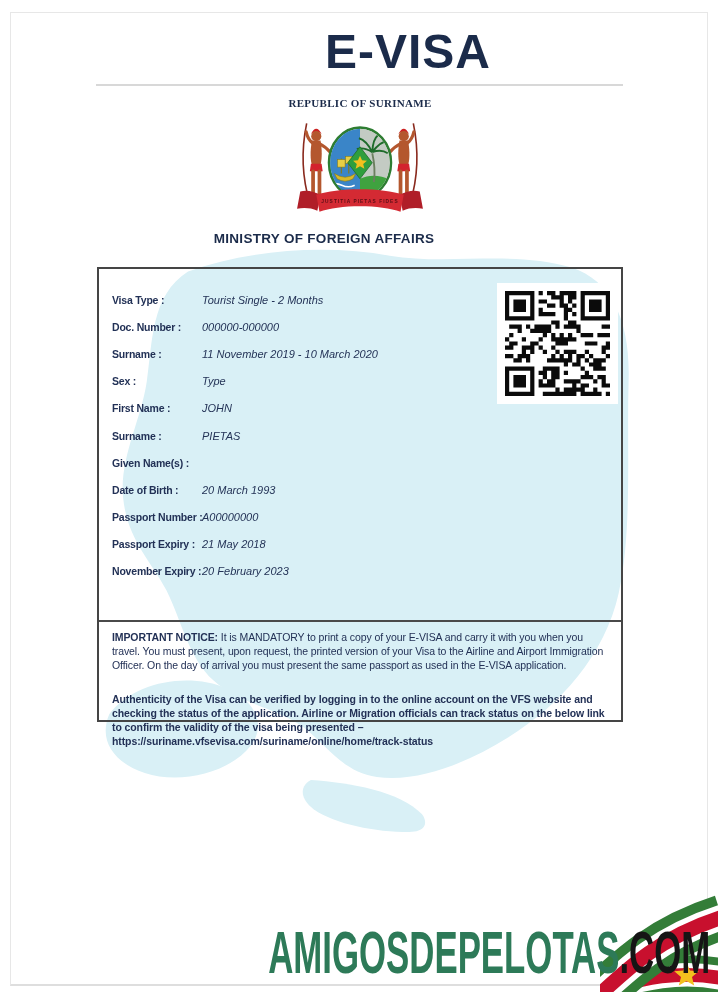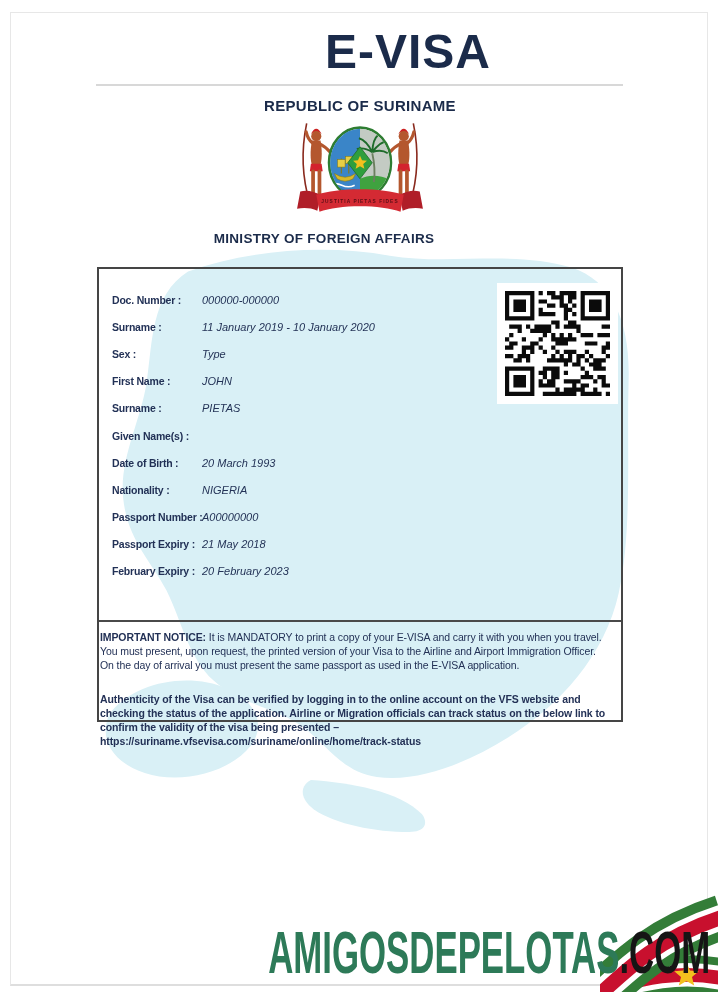--- a/index.html
+++ b/index.html
@@ -21,22 +21,22 @@
     position:absolute; top:24px; left:0; width:720px;
     text-align:center; font-size:48px; font-weight:700;
     letter-spacing:1px; color:#1b2b4a; z-index:3;margin-left:48px;
   }
   .title-rule {
     position:absolute; top:84px; left:96px; width:527px; height:2px;
     background:#d8d8d8; z-index:3;
   }
   .country {
     position:absolute; top:97px; left:0; width:720px;
-    text-align:center; font-size:15px; font-weight:700;
-    letter-spacing:.3px; color:#1b2b4a; z-index:3;
+    text-align:center; font-size:11px; font-weight:700;
+    letter-spacing:.3px; color:#1b2b4a; z-index:3;font-family:Liberation Serif, serif;
   }
   .ministry {
     position:absolute; top:231px; left:0; width:648px;
     text-align:center; font-size:13.5px; font-weight:700;
     letter-spacing:.3px; color:#1b2b4a; z-index:3;
   }
   .emblem {
     position:absolute; top:113px; left:296px; width:128px; height:106px; z-index:3;
   }
   
@@ -53,21 +53,21 @@
     letter-spacing:-0.2px; color:#223156; flex:none;
   }
   .fvalue { font-size:11px; font-style:italic; color:#243357; }
   .qr-wrap {
     position:absolute; top:14px; right:3px; width:121px; height:121px;
     background:#ffffff; padding:8px;
   }
   .qr-wrap svg { width:105px; height:105px; display:block; }
   .notice {
     position:absolute; left:0; right:0; top:351px; bottom:0;
-    border-top:2px solid #4a4a4a; padding:8px 12px 8px 1px;
+    border-top:2px solid #4a4a4a; padding:8px 12px 8px 13px;
     font-size:10.5px; line-height:14px; letter-spacing:-0.1px; color:#233156;
   }
   .notice .p2 { margin-top:20px; font-weight:700; }
   .notice b { font-weight:700; }
   .track-url { font-weight:700; color:#233156; text-decoration:none; }
   
   .flag-gfx { position:absolute; left:600px; top:880px; width:118px; height:112px; z-index:4; }
   .site-wm {
     position:absolute; top:918px; right:10px; z-index:5;
     font-size:60px; font-weight:700; letter-spacing:0;
@@ -154,26 +154,30 @@
 <div class="ministry">MINISTRY OF FOREIGN AFFAIRS</div>
 
 <div class="visa-box">
   <div class="qr-wrap">
     <svg viewBox="0 0 100 100" aria-hidden="true">
         <path id="qr-path" fill="#0b0b0b" d="M0,0h4v4h-4zM4,0h4v4h-4zM8,0h4v4h-4zM12,0h4v4h-4zM16,0h4v4h-4zM20,0h4v4h-4zM24,0h4v4h-4zM32,0h4v4h-4zM40,0h4v4h-4zM44,0h4v4h-4zM52,0h4v4h-4zM56,0h4v4h-4zM60,0h4v4h-4zM64,0h4v4h-4zM72,0h4v4h-4zM76,0h4v4h-4zM80,0h4v4h-4zM84,0h4v4h-4zM88,0h4v4h-4zM92,0h4v4h-4zM96,0h4v4h-4zM0,4h4v4h-4zM24,4h4v4h-4zM44,4h4v4h-4zM48,4h4v4h-4zM52,4h4v4h-4zM60,4h4v4h-4zM64,4h4v4h-4zM72,4h4v4h-4zM96,4h4v4h-4zM0,8h4v4h-4zM8,8h4v4h-4zM12,8h4v4h-4zM16,8h4v4h-4zM24,8h4v4h-4zM32,8h4v4h-4zM36,8h4v4h-4zM52,8h4v4h-4zM60,8h4v4h-4zM72,8h4v4h-4zM80,8h4v4h-4zM84,8h4v4h-4zM88,8h4v4h-4zM96,8h4v4h-4zM0,12h4v4h-4zM8,12h4v4h-4zM12,12h4v4h-4zM16,12h4v4h-4zM24,12h4v4h-4zM40,12h4v4h-4zM44,12h4v4h-4zM52,12h4v4h-4zM56,12h4v4h-4zM64,12h4v4h-4zM72,12h4v4h-4zM80,12h4v4h-4zM84,12h4v4h-4zM88,12h4v4h-4zM96,12h4v4h-4zM0,16h4v4h-4zM8,16h4v4h-4zM12,16h4v4h-4zM16,16h4v4h-4zM24,16h4v4h-4zM32,16h4v4h-4zM56,16h4v4h-4zM60,16h4v4h-4zM72,16h4v4h-4zM80,16h4v4h-4zM84,16h4v4h-4zM88,16h4v4h-4zM96,16h4v4h-4zM0,20h4v4h-4zM24,20h4v4h-4zM32,20h4v4h-4zM36,20h4v4h-4zM40,20h4v4h-4zM44,20h4v4h-4zM56,20h4v4h-4zM64,20h4v4h-4zM72,20h4v4h-4zM96,20h4v4h-4zM0,24h4v4h-4zM4,24h4v4h-4zM8,24h4v4h-4zM12,24h4v4h-4zM16,24h4v4h-4zM20,24h4v4h-4zM24,24h4v4h-4zM56,24h4v4h-4zM72,24h4v4h-4zM76,24h4v4h-4zM80,24h4v4h-4zM84,24h4v4h-4zM88,24h4v4h-4zM92,24h4v4h-4zM96,24h4v4h-4zM44,28h4v4h-4zM48,28h4v4h-4zM60,28h4v4h-4zM64,28h4v4h-4zM4,32h4v4h-4zM8,32h4v4h-4zM12,32h4v4h-4zM20,32h4v4h-4zM28,32h4v4h-4zM32,32h4v4h-4zM36,32h4v4h-4zM40,32h4v4h-4zM48,32h4v4h-4zM56,32h4v4h-4zM60,32h4v4h-4zM64,32h4v4h-4zM68,32h4v4h-4zM92,32h4v4h-4zM96,32h4v4h-4zM12,36h4v4h-4zM24,36h4v4h-4zM28,36h4v4h-4zM32,36h4v4h-4zM36,36h4v4h-4zM40,36h4v4h-4zM68,36h4v4h-4zM4,40h4v4h-4zM36,40h4v4h-4zM44,40h4v4h-4zM52,40h4v4h-4zM60,40h4v4h-4zM72,40h4v4h-4zM76,40h4v4h-4zM80,40h4v4h-4zM88,40h4v4h-4zM92,40h4v4h-4zM96,40h4v4h-4zM0,44h4v4h-4zM16,44h4v4h-4zM32,44h4v4h-4zM44,44h4v4h-4zM48,44h4v4h-4zM52,44h4v4h-4zM56,44h4v4h-4zM60,44h4v4h-4zM64,44h4v4h-4zM4,48h4v4h-4zM8,48h4v4h-4zM24,48h4v4h-4zM28,48h4v4h-4zM48,48h4v4h-4zM52,48h4v4h-4zM56,48h4v4h-4zM76,48h4v4h-4zM80,48h4v4h-4zM84,48h4v4h-4zM96,48h4v4h-4zM0,52h4v4h-4zM4,52h4v4h-4zM16,52h4v4h-4zM20,52h4v4h-4zM24,52h4v4h-4zM32,52h4v4h-4zM44,52h4v4h-4zM92,52h4v4h-4zM96,52h4v4h-4zM16,56h4v4h-4zM24,56h4v4h-4zM36,56h4v4h-4zM48,56h4v4h-4zM56,56h4v4h-4zM60,56h4v4h-4zM64,56h4v4h-4zM76,56h4v4h-4zM92,56h4v4h-4zM0,60h4v4h-4zM4,60h4v4h-4zM12,60h4v4h-4zM16,60h4v4h-4zM20,60h4v4h-4zM44,60h4v4h-4zM52,60h4v4h-4zM60,60h4v4h-4zM68,60h4v4h-4zM72,60h4v4h-4zM80,60h4v4h-4zM96,60h4v4h-4zM8,64h4v4h-4zM12,64h4v4h-4zM20,64h4v4h-4zM40,64h4v4h-4zM44,64h4v4h-4zM48,64h4v4h-4zM52,64h4v4h-4zM56,64h4v4h-4zM60,64h4v4h-4zM68,64h4v4h-4zM76,64h4v4h-4zM84,64h4v4h-4zM88,64h4v4h-4zM92,64h4v4h-4zM56,68h4v4h-4zM64,68h4v4h-4zM68,68h4v4h-4zM80,68h4v4h-4zM84,68h4v4h-4zM88,68h4v4h-4zM0,72h4v4h-4zM4,72h4v4h-4zM8,72h4v4h-4zM12,72h4v4h-4zM16,72h4v4h-4zM20,72h4v4h-4zM24,72h4v4h-4zM36,72h4v4h-4zM40,72h4v4h-4zM44,72h4v4h-4zM48,72h4v4h-4zM72,72h4v4h-4zM84,72h4v4h-4zM88,72h4v4h-4zM92,72h4v4h-4zM0,76h4v4h-4zM24,76h4v4h-4zM32,76h4v4h-4zM36,76h4v4h-4zM44,76h4v4h-4zM48,76h4v4h-4zM56,76h4v4h-4zM76,76h4v4h-4zM0,80h4v4h-4zM8,80h4v4h-4zM12,80h4v4h-4zM16,80h4v4h-4zM24,80h4v4h-4zM36,80h4v4h-4zM44,80h4v4h-4zM48,80h4v4h-4zM72,80h4v4h-4zM76,80h4v4h-4zM80,80h4v4h-4zM88,80h4v4h-4zM92,80h4v4h-4zM0,84h4v4h-4zM8,84h4v4h-4zM12,84h4v4h-4zM16,84h4v4h-4zM24,84h4v4h-4zM32,84h4v4h-4zM40,84h4v4h-4zM44,84h4v4h-4zM56,84h4v4h-4zM60,84h4v4h-4zM64,84h4v4h-4zM68,84h4v4h-4zM84,84h4v4h-4zM92,84h4v4h-4zM0,88h4v4h-4zM8,88h4v4h-4zM12,88h4v4h-4zM16,88h4v4h-4zM24,88h4v4h-4zM32,88h4v4h-4zM36,88h4v4h-4zM40,88h4v4h-4zM44,88h4v4h-4zM64,88h4v4h-4zM72,88h4v4h-4zM76,88h4v4h-4zM92,88h4v4h-4zM96,88h4v4h-4zM0,92h4v4h-4zM24,92h4v4h-4zM48,92h4v4h-4zM56,92h4v4h-4zM60,92h4v4h-4zM64,92h4v4h-4zM68,92h4v4h-4zM72,92h4v4h-4zM84,92h4v4h-4zM0,96h4v4h-4zM4,96h4v4h-4zM8,96h4v4h-4zM12,96h4v4h-4zM16,96h4v4h-4zM20,96h4v4h-4zM24,96h4v4h-4zM36,96h4v4h-4zM40,96h4v4h-4zM44,96h4v4h-4zM48,96h4v4h-4zM52,96h4v4h-4zM56,96h4v4h-4zM60,96h4v4h-4zM64,96h4v4h-4zM72,96h4v4h-4zM76,96h4v4h-4zM80,96h4v4h-4zM84,96h4v4h-4zM88,96h4v4h-4zM96,96h4v4h-4z"></path>
       </svg>
   </div>
   <div class="fields">
     <div class="field-row">
+        <span class="flabel">Visa Type :</span>
+        <span class="fvalue">Tourist Single - 2 Months</span>
+      </div>
+    <div class="field-row">
         <span class="flabel">Doc. Number :</span>
         <span class="fvalue">000000-000000</span>
       </div>
     <div class="field-row">
         <span class="flabel">Surname :</span>
-        <span class="fvalue">11 January 2019 - 10 January 2020</span>
+        <span class="fvalue">11 November 2019 - 10 March 2020</span>
       </div>
     <div class="field-row">
         <span class="flabel">Sex :</span>
         <span class="fvalue">Type</span>
       </div>
     <div class="field-row">
         <span class="flabel">First Name :</span>
         <span class="fvalue">JOHN</span>
       </div>
     <div class="field-row">
@@ -182,33 +186,29 @@
       </div>
     <div class="field-row">
         <span class="flabel">Given Name(s) :</span>
         <span class="fvalue"></span>
       </div>
     <div class="field-row">
         <span class="flabel">Date of Birth :</span>
         <span class="fvalue">20 March 1993</span>
       </div>
     <div class="field-row">
-        <span class="flabel">Nationality :</span>
-        <span class="fvalue">NIGERIA</span>
-      </div>
-    <div class="field-row">
         <span class="flabel">Passport Number :</span>
         <span class="fvalue">A00000000</span>
       </div>
     <div class="field-row">
         <span class="flabel">Passport Expiry :</span>
         <span class="fvalue">21 May 2018</span>
       </div>
     <div class="field-row">
-        <span class="flabel">February Expiry :</span>
+        <span class="flabel">November Expiry :</span>
         <span class="fvalue">20 February 2023</span>
       </div>
   </div>
   <div class="notice">
     <p><b>IMPORTANT NOTICE:</b><span> It is MANDATORY to print a copy of your E-VISA and carry it with you when you travel. You must present, upon request, the printed version of your Visa to the Airline and Airport Immigration Officer. On the day of arrival you must present the same passport as used in the E-VISA application.</span></p>
     <p class="p2"><span>Authenticity of the Visa can be verified by logging in to the online account on the VFS website and checking the status of the application. Airline or Migration officials can track status on the below link to confirm the validity of the visa being presented – </span><a class="track-url" href="#">https://suriname.vfsevisa.com/suriname/online/home/track-status</a></p>
   </div>
 </div>
 
 <svg class="flag-gfx" viewBox="0 0 120 114" aria-hidden="true">

